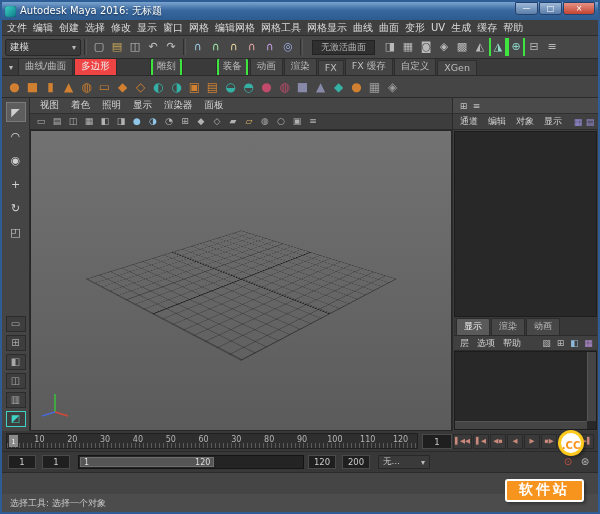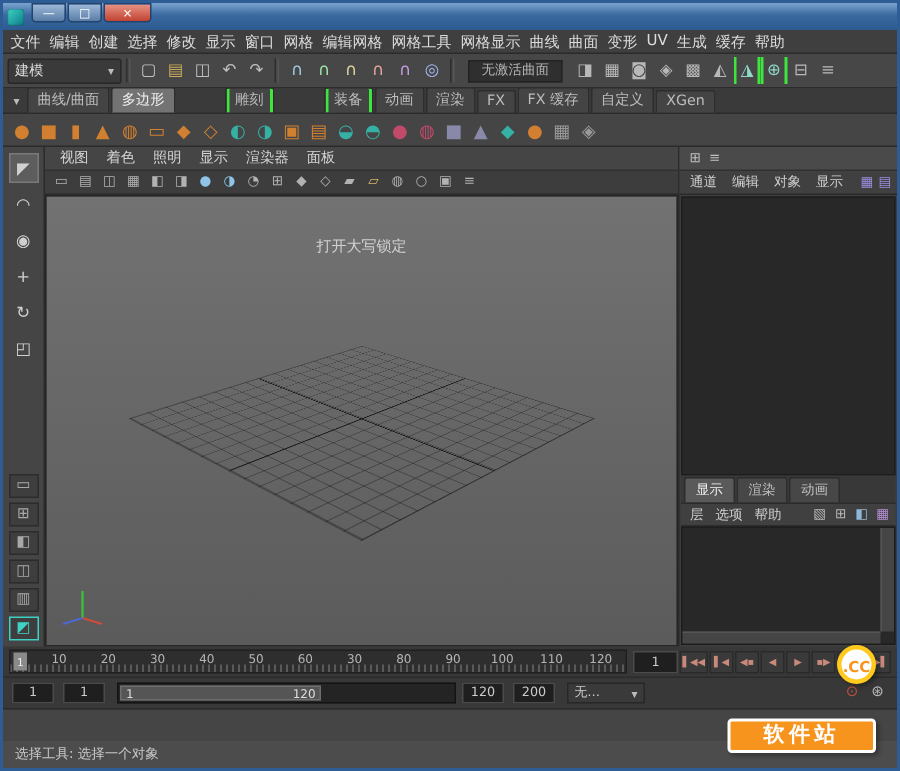--- a/index.html
+++ b/index.html
@@ -40,21 +40,21 @@
   .tbicon.hl { box-shadow:inset 2px 0 0 #3fe53f, inset -2px 0 0 #3fe53f; }
   .status-field { height:15px; background:#2f2f2f; border:1px solid #222; color:#b5b5b5;
     font-size:9px; line-height:13px; padding:0 8px; margin:0 6px; white-space:nowrap; }
 
   
   #shelftabs { height:17px; background:#3a3a3a; border-bottom:1px solid #2b2b2b;
     display:flex; align-items:flex-end; padding:0 2px; }
   .shelf-menu { width:14px; color:#bbb; font-size:8px; text-align:center; padding-bottom:3px; }
   .stab { font-size:9.5px; color:#bdbdbd; background:#444; border:1px solid #2d2d2d; border-bottom:none;
     border-radius:2px 2px 0 0; padding:1px 6px 2px; margin-right:1px; white-space:nowrap; }
-  .stab.active { background:#737373; color:#f0f0f0; }
+  .stab.active { background:#ef4444; color:#f0f0f0; }
   .stab.bracketed { box-shadow:inset 2px 0 0 #3fe53f, inset -2px 0 0 #3fe53f;margin-left:32px; }
   #shelficons { height:22px; background:#454545; border-bottom:1px solid #2b2b2b;
     display:flex; align-items:center; padding:0 4px; gap:1px; }
   .shicon { width:17px; height:18px; font-size:12px; line-height:18px; text-align:center; }
 
   
   #main { position:absolute; left:0; top:96px; width:596px; height:333px; }
 
   #toolbox { position:absolute; left:0; top:0; width:28px; height:100%; background:#454545;
     border-right:1px solid #2b2b2b; display:flex; flex-direction:column; align-items:center; padding:4px 0; }
@@ -167,30 +167,31 @@
   
   #watermark { position:absolute; right:14px; top:428px; width:180px; height:74px; z-index:40; pointer-events:none; }
   .wm-num { position:absolute; left:0; top:0; font-style:italic; font-weight:bold; font-size:48px;
     line-height:58px; color:#f7941e; letter-spacing:-3px;
     text-shadow:-2px -2px 0 #fff,2px -2px 0 #fff,-2px 2px 0 #fff,2px 2px 0 #fff,
       -2px 0 0 #fff,2px 0 0 #fff,0 -2px 0 #fff,0 2px 0 #fff,4px 4px 4px rgba(0,0,0,.35); }
   .wm-cc { position:absolute; right:0; top:0; width:26px; height:26px; background:#fff;
     border:3px solid #ffc91e; border-radius:50%; color:#f7941e; font-weight:bold; font-size:10px;
     line-height:26px; text-align:center; box-shadow:2px 2px 3px rgba(0,0,0,.3); }
   .wm-site { position:absolute; right:0; bottom:2px; background:#f7941e; border:2px solid #fff;
-    color:#fff; font-size:14px; font-weight:bold; padding:0 22px 1px; border-radius:3px;
+    color:#fff; font-size:14px; font-weight:bold; padding:0 12px 1px; border-radius:3px;
     letter-spacing:3px; box-shadow:2px 2px 3px rgba(0,0,0,.3); }
 </style>
 </head>
 <body>
 
 <div id="window">
 
   <div id="titlebar">
     <span class="app-icon"></span>
+    <span class="title-text">Autodesk Maya 2016: 无标题</span>
     <span class="winbtns">
       <span class="winbtn">—</span>
       <span class="winbtn">□</span>
       <span class="winbtn close">×</span>
     </span>
   </div>
 
   <div id="menubar">
 
   <span class="mitem">文件</span>
@@ -346,21 +347,20 @@
           <span class="vpicon" style="color: rgb(178, 178, 178);">◆</span>
           <span class="vpicon" style="color: rgb(178, 178, 178);">◇</span>
           <span class="vpicon" style="color: rgb(178, 178, 178);">▰</span>
           <span class="vpicon" style="color: rgb(216, 180, 106);">▱</span>
           <span class="vpicon" style="color: rgb(178, 178, 178);">◍</span>
           <span class="vpicon" style="color: rgb(178, 178, 178);">○</span>
           <span class="vpicon" style="color: rgb(178, 178, 178);">▣</span>
           <span class="vpicon" style="color: rgb(178, 178, 178);">≡</span>
         </div>
       <div class="canvas">
-        <div class="caps">打开大写锁定</div>
         <div class="grid-plane">
           <div class="gaxis-h"></div>
           <div class="gaxis-v"></div>
         </div>
         <svg class="axis-gizmo" width="32" height="32" viewBox="0 0 32 32">
           <line x1="16" y1="26" x2="16" y2="8" stroke="#39c23d" stroke-width="1.5"></line>
           <line x1="16" y1="26" x2="29" y2="30" stroke="#d24a3a" stroke-width="1.5"></line>
           <line x1="16" y1="26" x2="3" y2="30" stroke="#4a6ad2" stroke-width="1.5"></line>
         </svg>
       </div>

